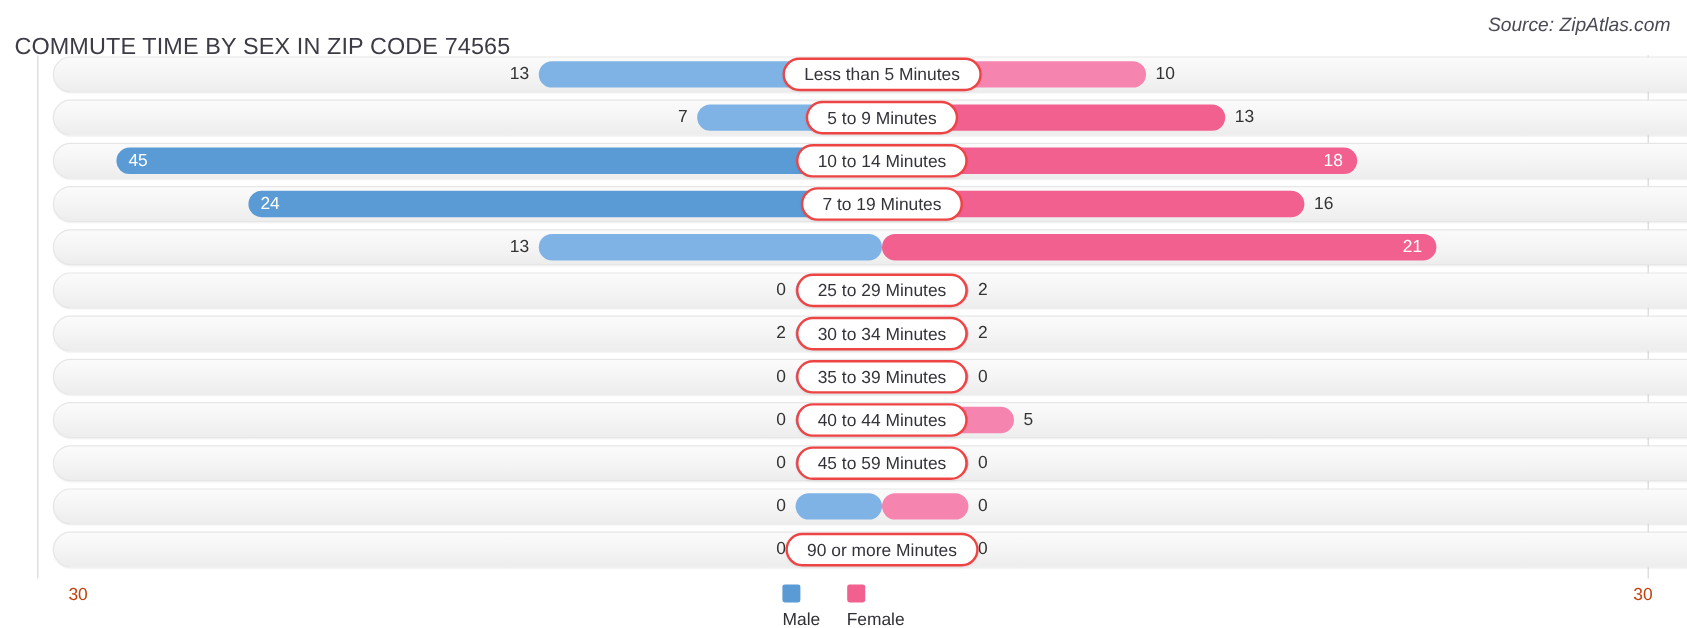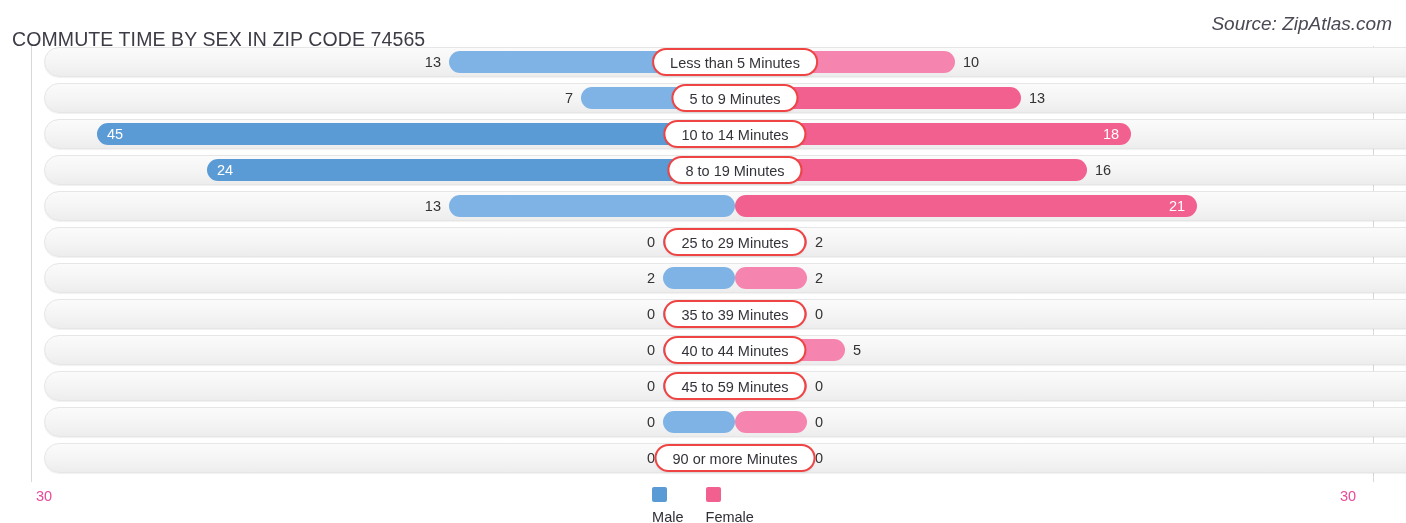--- a/index.html
+++ b/index.html
@@ -31,21 +31,21 @@
     font-size: 19.5px;
     color: #3c3c46;
     letter-spacing: 0.1px;
     white-space: nowrap;
     margin-top: 17px;
   }
   .chart-source {
     position: absolute;
     right: 14px;
     top: 13px;
-    font-size: 19px;
+    font-size: 16px;
     font-style: italic;
     color: #4a4a55;
     white-space: nowrap;
   }
 
   
   .plot {
     position: absolute;
     left: 0;
     top: 44px;
@@ -158,21 +158,22 @@
     position: absolute;
     left: 0;
     top: 482px;
     width: 1406px;
     height: 41px;
   }
   .axis-label {
     position: absolute;
     top: 6px;
     font-size: 14.5px;
-    color: #ec4899;
+    color: #c2410c;
+    margin-left: 21px;
   }
   .axis-label.left  { left: 36px; }
   .axis-label.right { left: 1340px; }
 
   .legend {
     position: absolute;
     left: 0;
     top: 5px;
     width: 1406px;
     display: flex;
@@ -241,21 +242,21 @@
           <div class="pill">10 to 14 Minutes</div>
         </div>
         <div class="row">
           <div class="track"></div>
           <div class="bars">
             <div class="bar male strong" style="width: 528px;"></div>
             <div class="bar female strong" style="width: 352px;"></div>
             <div class="val inside" style="left: 185px;">24</div>
             <div class="val female-out" style="left: 1063px;">16</div>
           </div>
-          <div class="pill">8 to 19 Minutes</div>
+          <div class="pill">7 to 19 Minutes</div>
         </div>
         <div class="row">
           <div class="track"></div>
           <div class="bars">
             <div class="bar male" style="width: 286px;"></div>
             <div class="bar female strong" style="width: 462px;"></div>
             <div class="val male-out" style="right: 997px;">13</div>
             <div class="val inside" style="left: 1137px;">21</div>
           </div>
         </div>
@@ -270,20 +271,21 @@
           <div class="pill">25 to 29 Minutes</div>
         </div>
         <div class="row">
           <div class="track"></div>
           <div class="bars">
             <div class="bar male" style="width: 72px;"></div>
             <div class="bar female" style="width: 72px;"></div>
             <div class="val male-out" style="right: 783px;">2</div>
             <div class="val female-out" style="left: 783px;">2</div>
           </div>
+          <div class="pill">30 to 34 Minutes</div>
         </div>
         <div class="row">
           <div class="track"></div>
           <div class="bars">
             <div class="bar male" style="width: 72px;"></div>
             <div class="bar female" style="width: 72px;"></div>
             <div class="val male-out" style="right: 783px;">0</div>
             <div class="val female-out" style="left: 783px;">0</div>
           </div>
           <div class="pill">35 to 39 Minutes</div>

